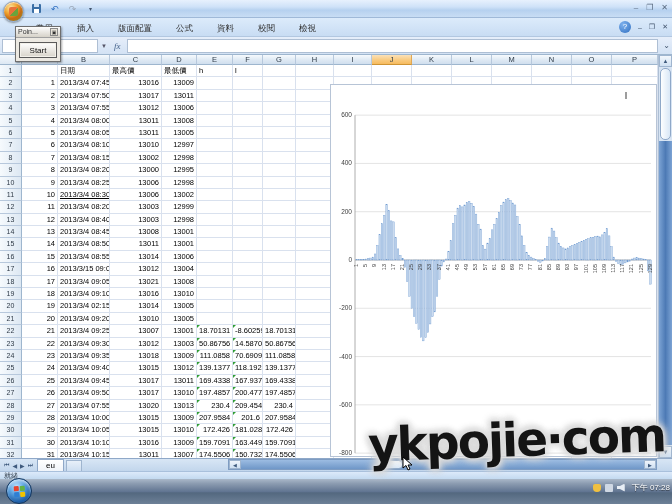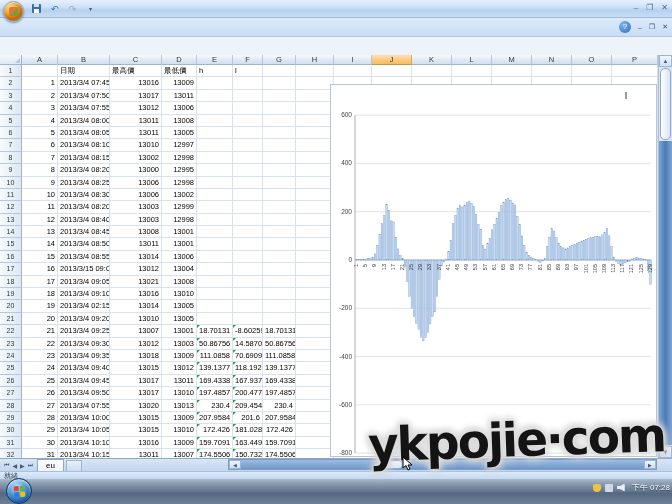--- a/index.html
+++ b/index.html
@@ -170,29 +170,54 @@
       <span>–</span>
       <span>❐</span>
       <span>✕</span>
     </div>
   </div>
   <div class="office-btn">
       <div class="office-inner"></div>
     </div>
 
   <div class="tabrow">
+    <div class="tabs" id="ribbon-tabs">
+        <span class="tab">常用</span>
+        <span class="tab">插入</span>
+        <span class="tab">版面配置</span>
+        <span class="tab">公式</span>
+        <span class="tab">資料</span>
+        <span class="tab">校閱</span>
+        <span class="tab">檢視</span>
+      </div>
     <div class="tabrow-right">
       <span class="help-btn">?</span>
       <span class="mini-ctl">–</span>
       <span class="mini-ctl">❐</span>
       <span class="mini-ctl">✕</span>
     </div>
   </div>
 
-
+  <div class="fbar">
+    <div class="namebox">202</div>
+    <div class="name-dd">▼</div>
+    <div class="fx">fx</div>
+    <div class="ffield"></div>
+    <div class="fexpand">⌄</div>
+  </div>
+
+  <div class="popup">
+    <div class="popup-title">
+      <span>Poin...</span>
+      <span class="popup-x">▣</span>
+    </div>
+    <div class="popup-body">
+      <div class="start-btn">Start</div>
+    </div>
+  </div>
 
   <div id="gridwrap">
       <div class="hrow">
         <div class="corner"></div>
         <div class="chead" style="width: 36px;">A</div>
         <div class="chead" style="width: 52px;">B</div>
         <div class="chead" style="width: 52px;">C</div>
         <div class="chead" style="width: 35px;">D</div>
         <div class="chead" style="width: 36px;">E</div>
         <div class="chead" style="width: 30px;">F</div>
@@ -393,21 +418,21 @@
         <div class="cell num" style="width: 40px;"></div>
         <div class="cell num" style="width: 40px;"></div>
         <div class="cell num" style="width: 40px;"></div>
         <div class="cell num" style="width: 40px;"></div>
         <div class="cell num" style="width: 40px;"></div>
         <div class="cell num" style="width: 46px;"></div>
       </div>
       <div class="grow">
         <div class="rhead">11</div>
         <div class="cell num" style="width: 36px;">10</div>
-        <div class="cell num" style="width: 52px;">2013/3/4 08:30</div>
+        <div class="cell num" style="width: 52px; text-decoration: underline;">2013/3/4 08:30</div>
         <div class="cell num" style="width: 52px;">13006</div>
         <div class="cell num" style="width: 35px;">13002</div>
         <div class="cell num" style="width: 36px;"></div>
         <div class="cell num" style="width: 30px;"></div>
         <div class="cell num" style="width: 33px;"></div>
         <div class="cell num" style="width: 38px;"></div>
         <div class="cell num" style="width: 38px;"></div>
         <div class="cell num" style="width: 40px;"></div>
         <div class="cell num" style="width: 40px;"></div>
         <div class="cell num" style="width: 40px;"></div>

